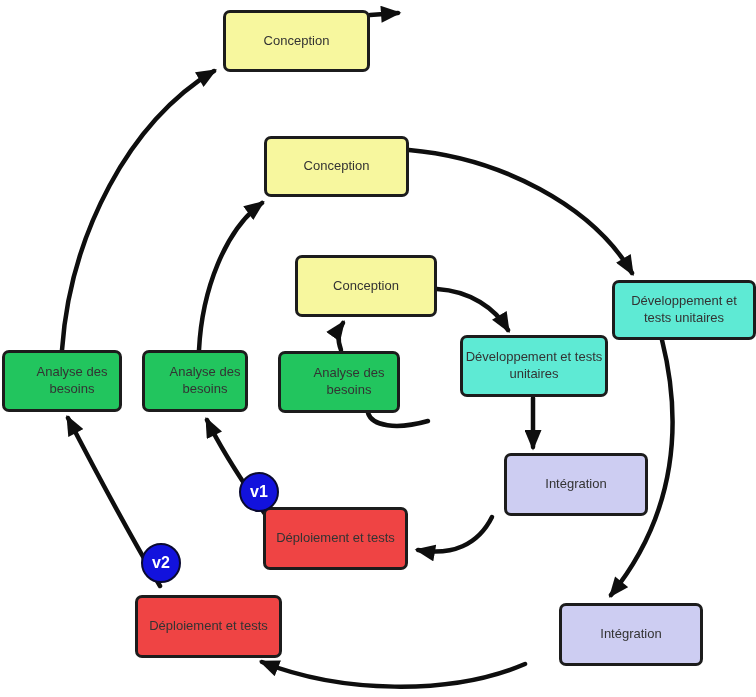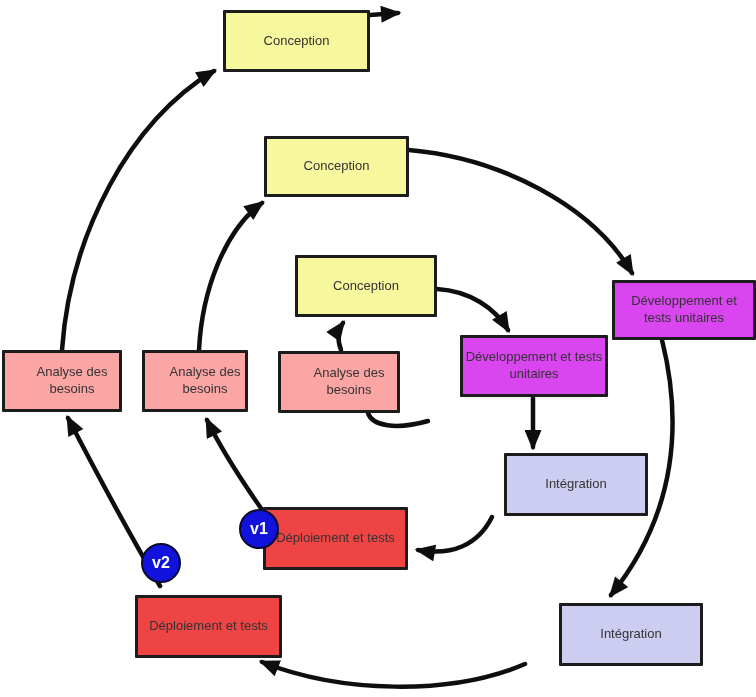--- a/index.html
+++ b/index.html
@@ -3,28 +3,28 @@
 <meta charset="utf-8">
 <style>
   html,body{margin:0;padding:0;background:#ffffff;}
   #stage{
     position:relative;width:756px;height:697px;overflow:hidden;background:#ffffff;
     font-family:"Liberation Sans",sans-serif;
   }
   #arrows{position:absolute;left:0;top:0;z-index:1;}
   .node{
     position:absolute;box-sizing:border-box;z-index:2;
-    border:3px solid #1c1c1c;border-radius:1px;
+    border:3px solid #1c1c1c;border-radius:7px;
     display:flex;align-items:center;justify-content:center;
     text-align:center;font-size:13px;line-height:1.3;color:#333333;
     padding:2px;
   }
   .conception{background:#f7f79e;}
-  .analyse{background:#fca5a5;padding-left:22px;}
-  .dev{background:#d946ef;}
+  .analyse{background:#22c55e;padding-left:22px;}
+  .dev{background:#5eead4;}
   .integration{background:#cdcdf2;margin-left:36px;}
   .deploy{background:#ef4444;}
   .badge{
     position:absolute;z-index:3;width:40px;height:40px;border-radius:50%;
     background:#1212dd;border:2px solid #0a0a30;box-sizing:border-box;
     color:#ffffff;font-weight:bold;font-size:16px;
     display:flex;align-items:center;justify-content:center;
   }
 </style>
 </head>
@@ -89,20 +89,20 @@
     <span>Intégration</span>
   </div>
 
   <div class="node deploy" style="left:263px;top:507px;width:145px;height:63px">
     <span>Déploiement et tests</span>
   </div>
   <div class="node deploy" style="left:135px;top:595px;width:147px;height:63px">
     <span>Déploiement et tests</span>
   </div>
 
-  <div class="badge" style="left:239px;top:509px">
+  <div class="badge" style="left:239px;top:472px">
     <span>v1</span>
   </div>
   <div class="badge" style="left:141px;top:543px">
     <span>v2</span>
   </div>
 
 </div>
 
 </body></html>

